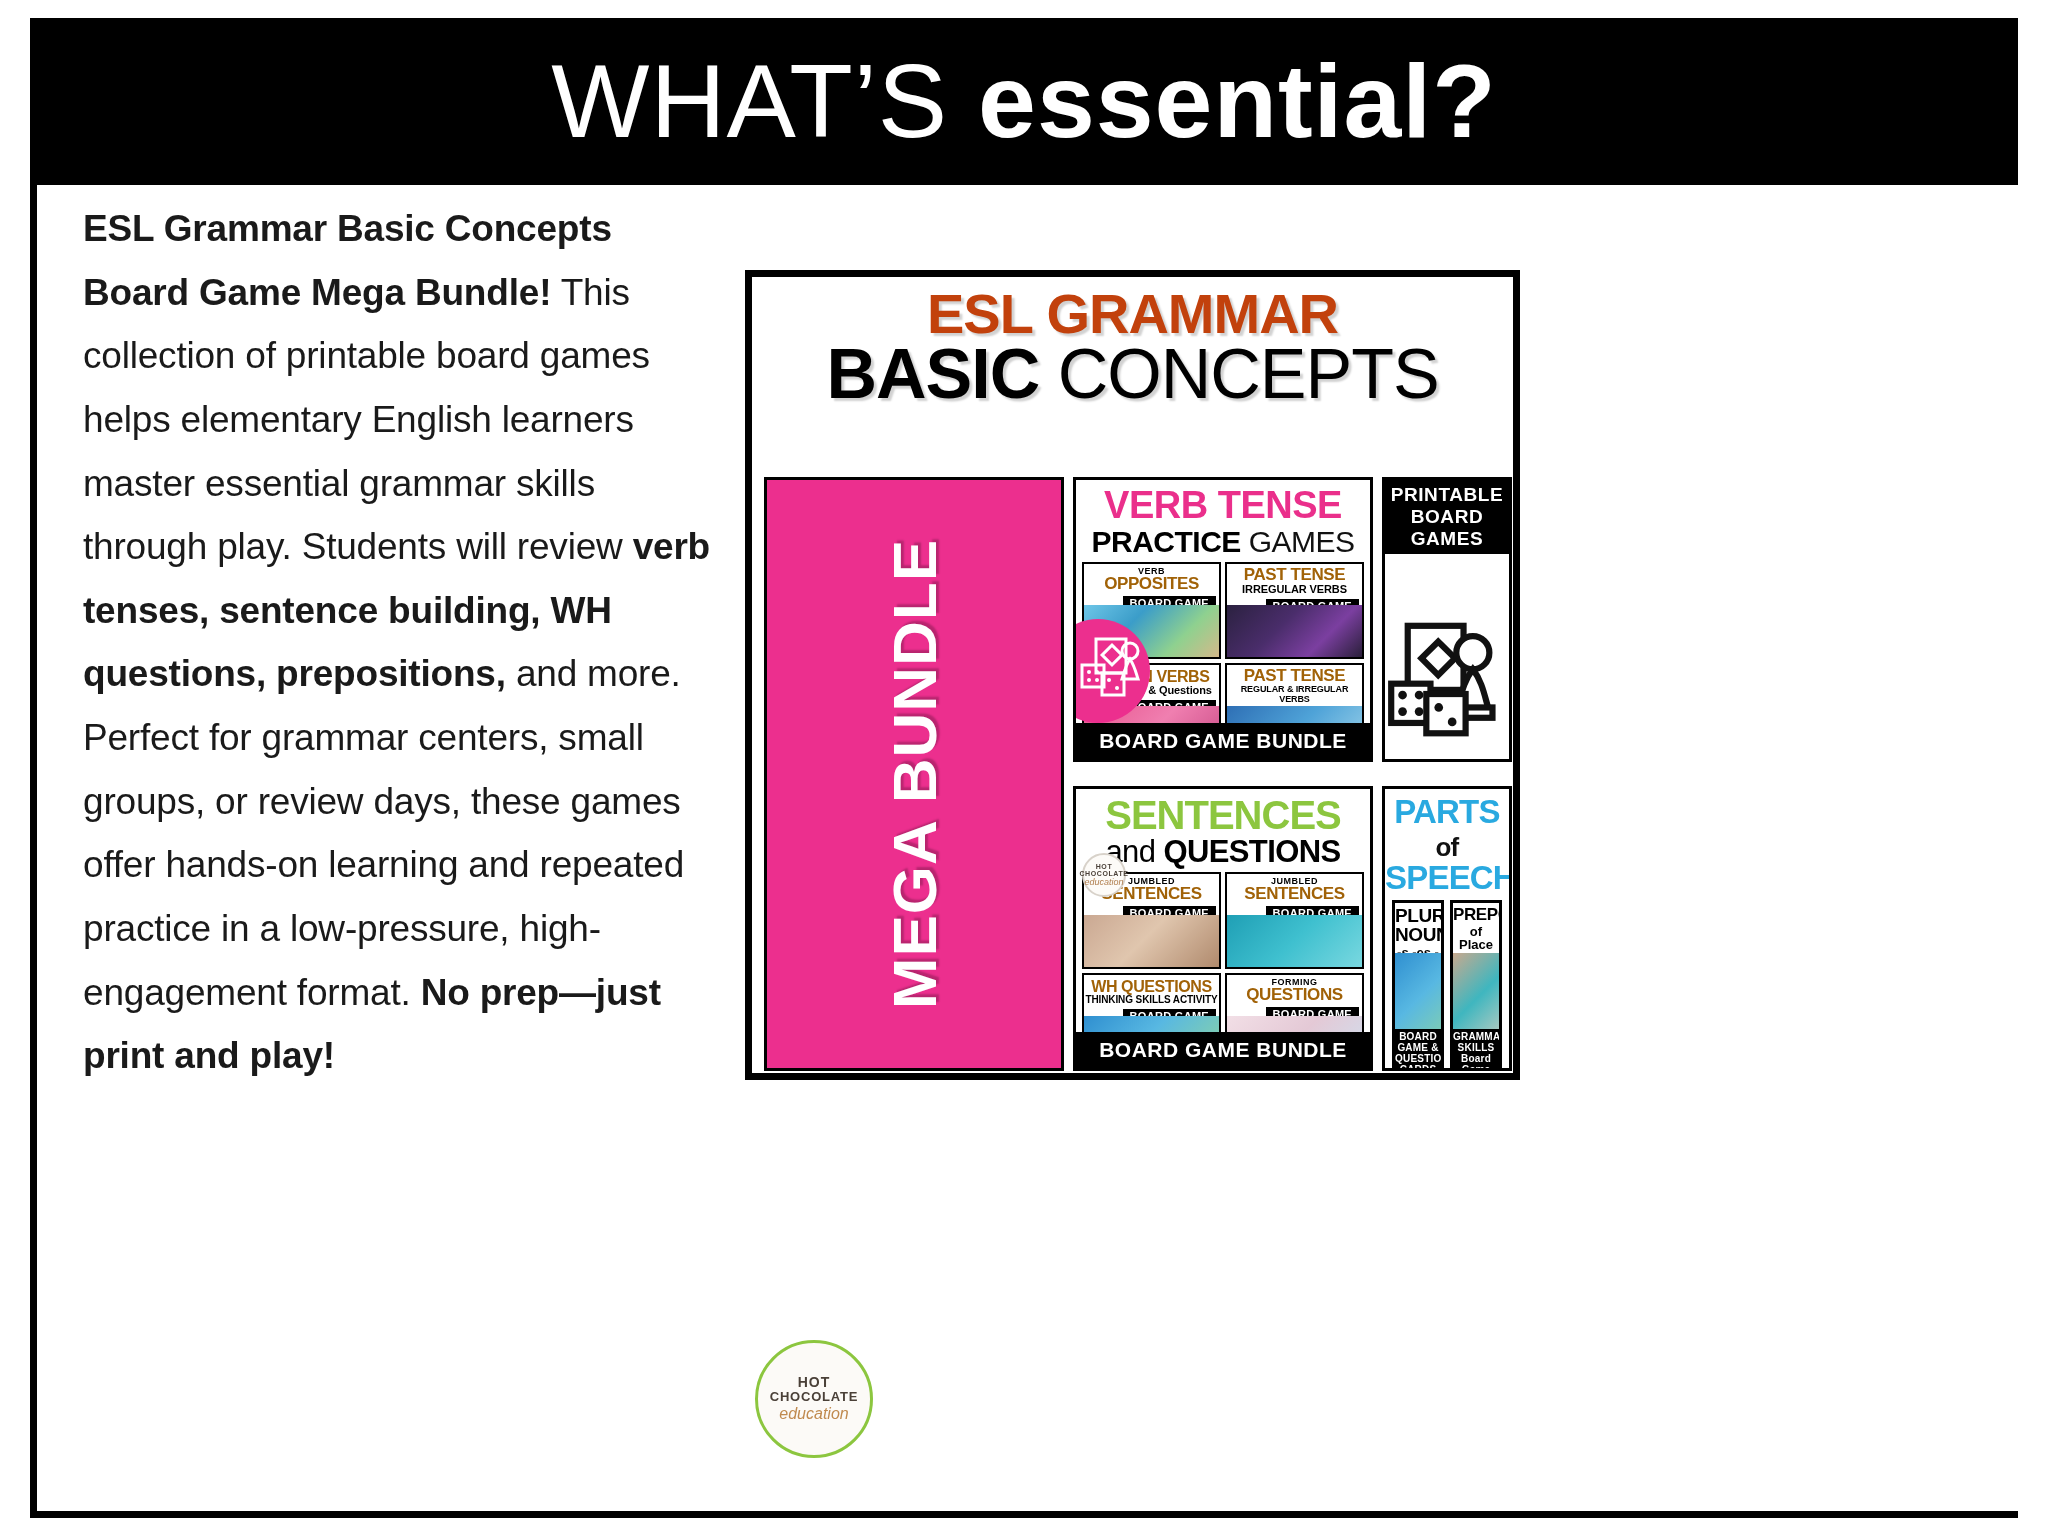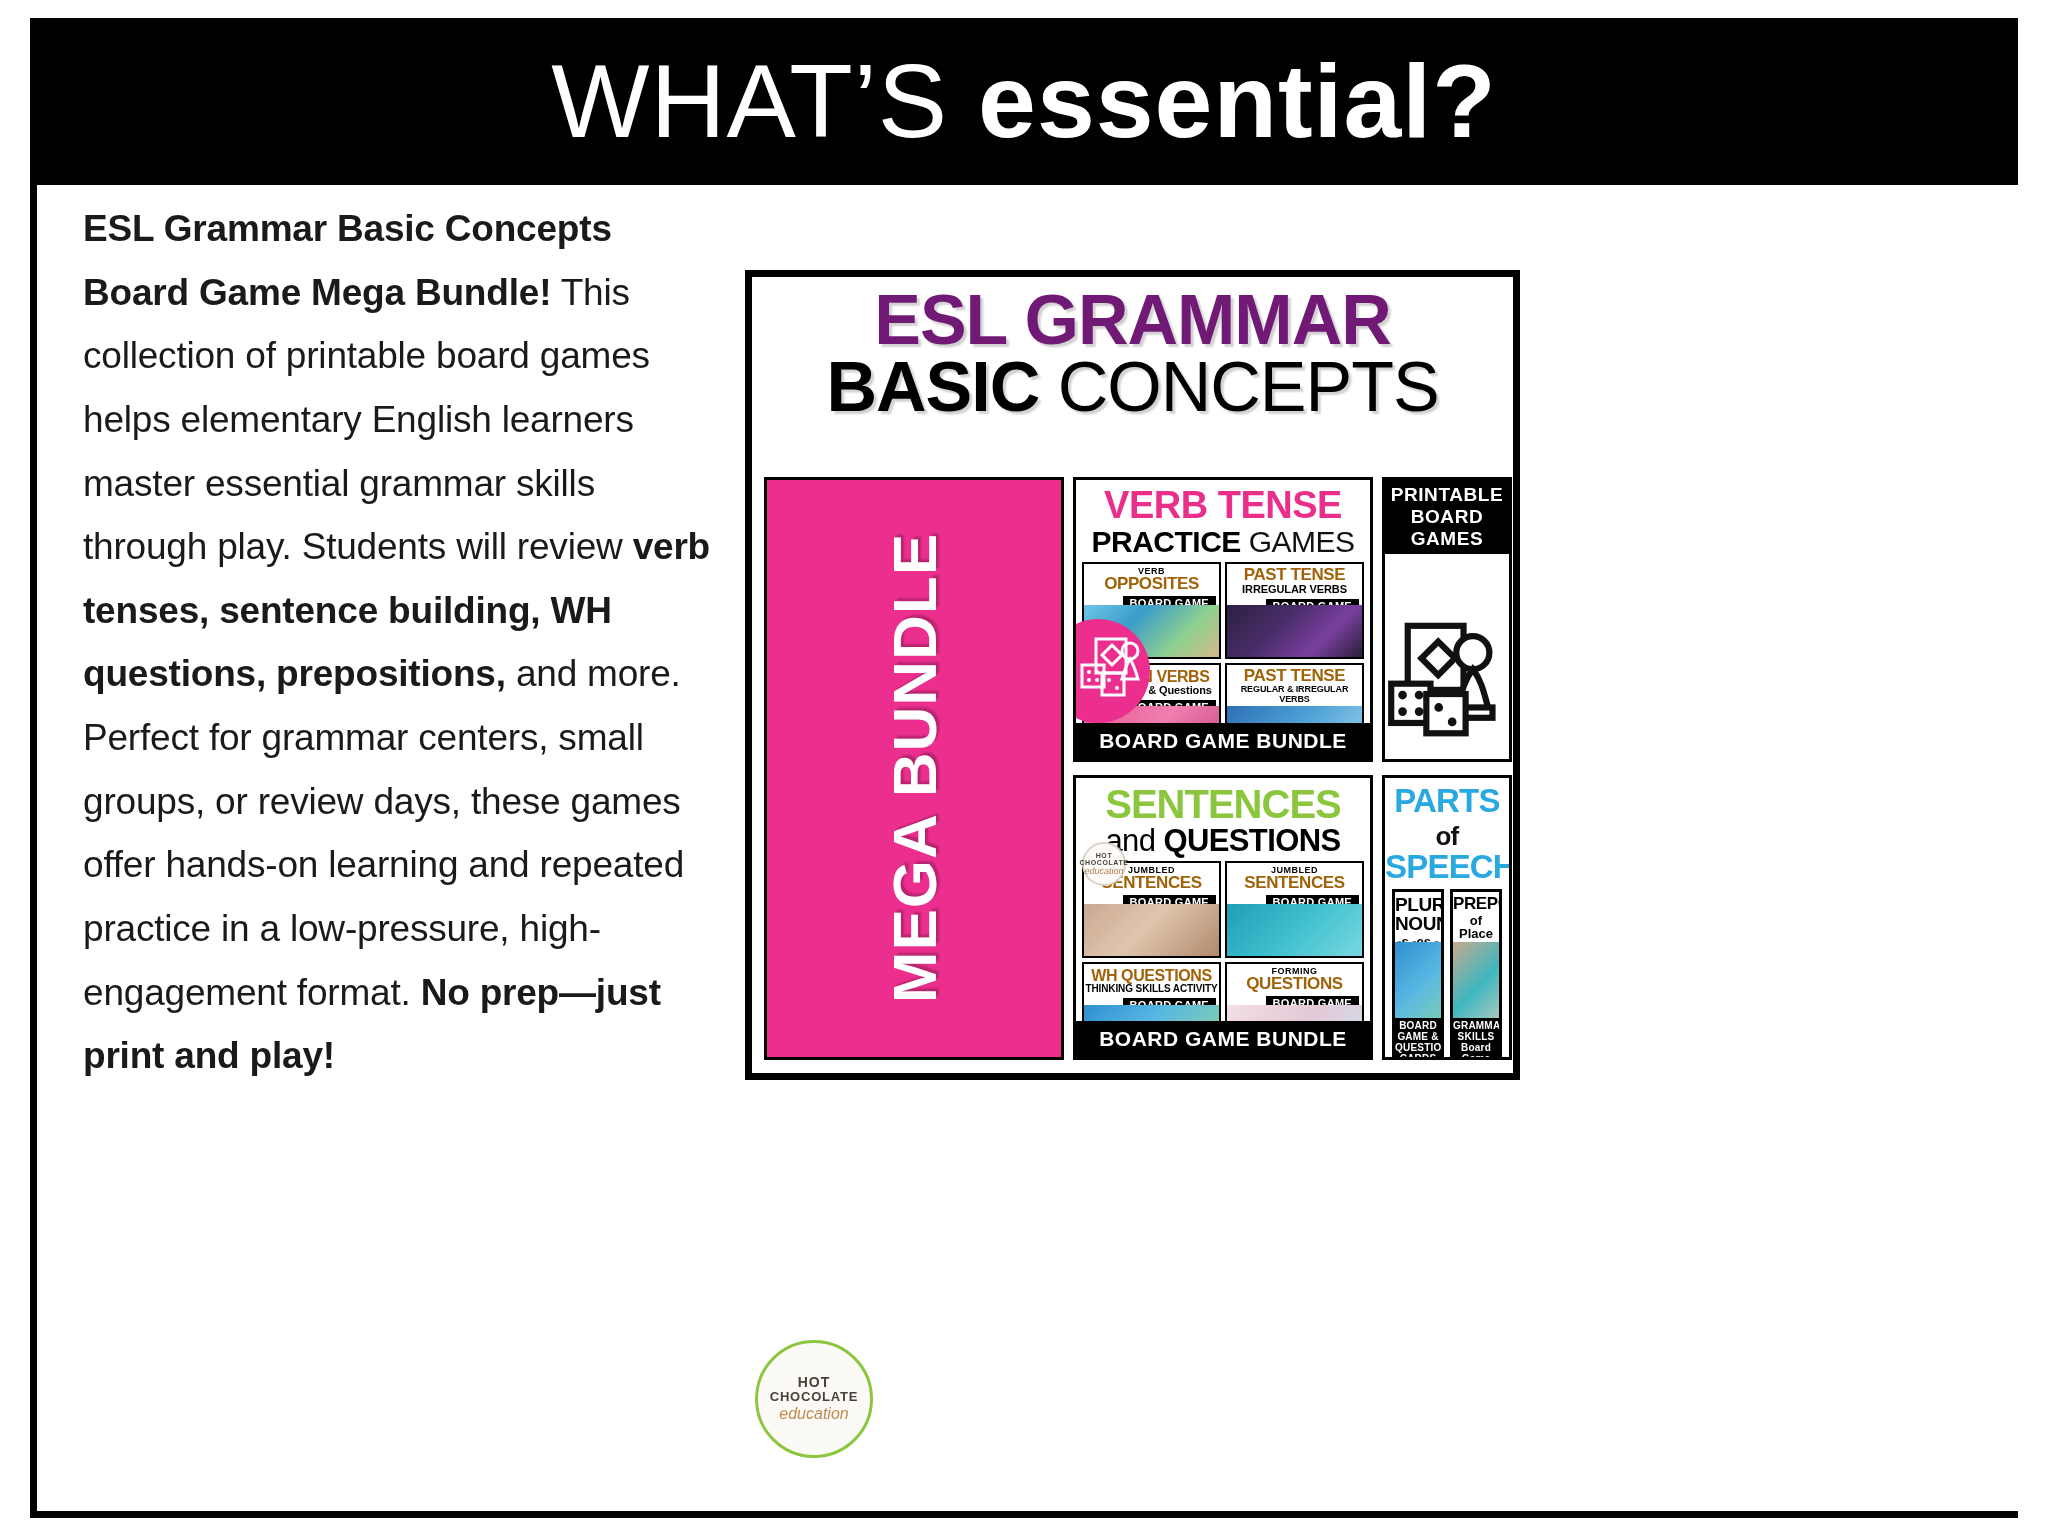--- a/index.html
+++ b/index.html
@@ -75,23 +75,23 @@
     left: 700px; top: 85px;
     width: 775px; height: 810px;
     border: 7px solid #000;
     background: #fff;
     padding: 10px 12px;
   }
 
   
   .cv-line1 {
     text-align: center;
-    font-size: 70px;
+    font-size: 56px;
     font-weight: 800;
-    color: #701a75;
+    color: #c2410c;
     letter-spacing: -1px;
     line-height: 0.96;
     text-shadow: 3px 3px 2px rgba(0,0,0,.18);
     white-space: nowrap;
   }
   .cv-line2 {
     text-align: center;
     font-size: 70px;
     line-height: 1.02;
     color: #000;
@@ -104,21 +104,21 @@
   .cv-line2 .r { font-weight: 400; }
 
   
   #cv-grid {
     position: absolute;
     left: 12px; top: 200px;
     width: 748px; height: 595px;
     display: grid;
     grid-template-columns: 300px 300px 130px;
     grid-template-rows: 285px 285px;
-    gap: 13px 9px;
+    gap: 24px 9px;
   }
 
   .quad { border: 3px solid #000; background: #fff; position: relative; overflow: hidden; }
 
   
   .vt-t1 { text-align:center; font-size:38px; font-weight:800; color:#ea2f8b; line-height:1; margin-top:6px; letter-spacing:-.5px;}
   .vt-t2 { text-align:center; font-size:30px; line-height:1; margin-top:3px; letter-spacing:-.5px;}
   .vt-t2 .b { font-weight:800; color:#000; }
   .vt-t2 .r { font-weight:400; color:#111; }
 

